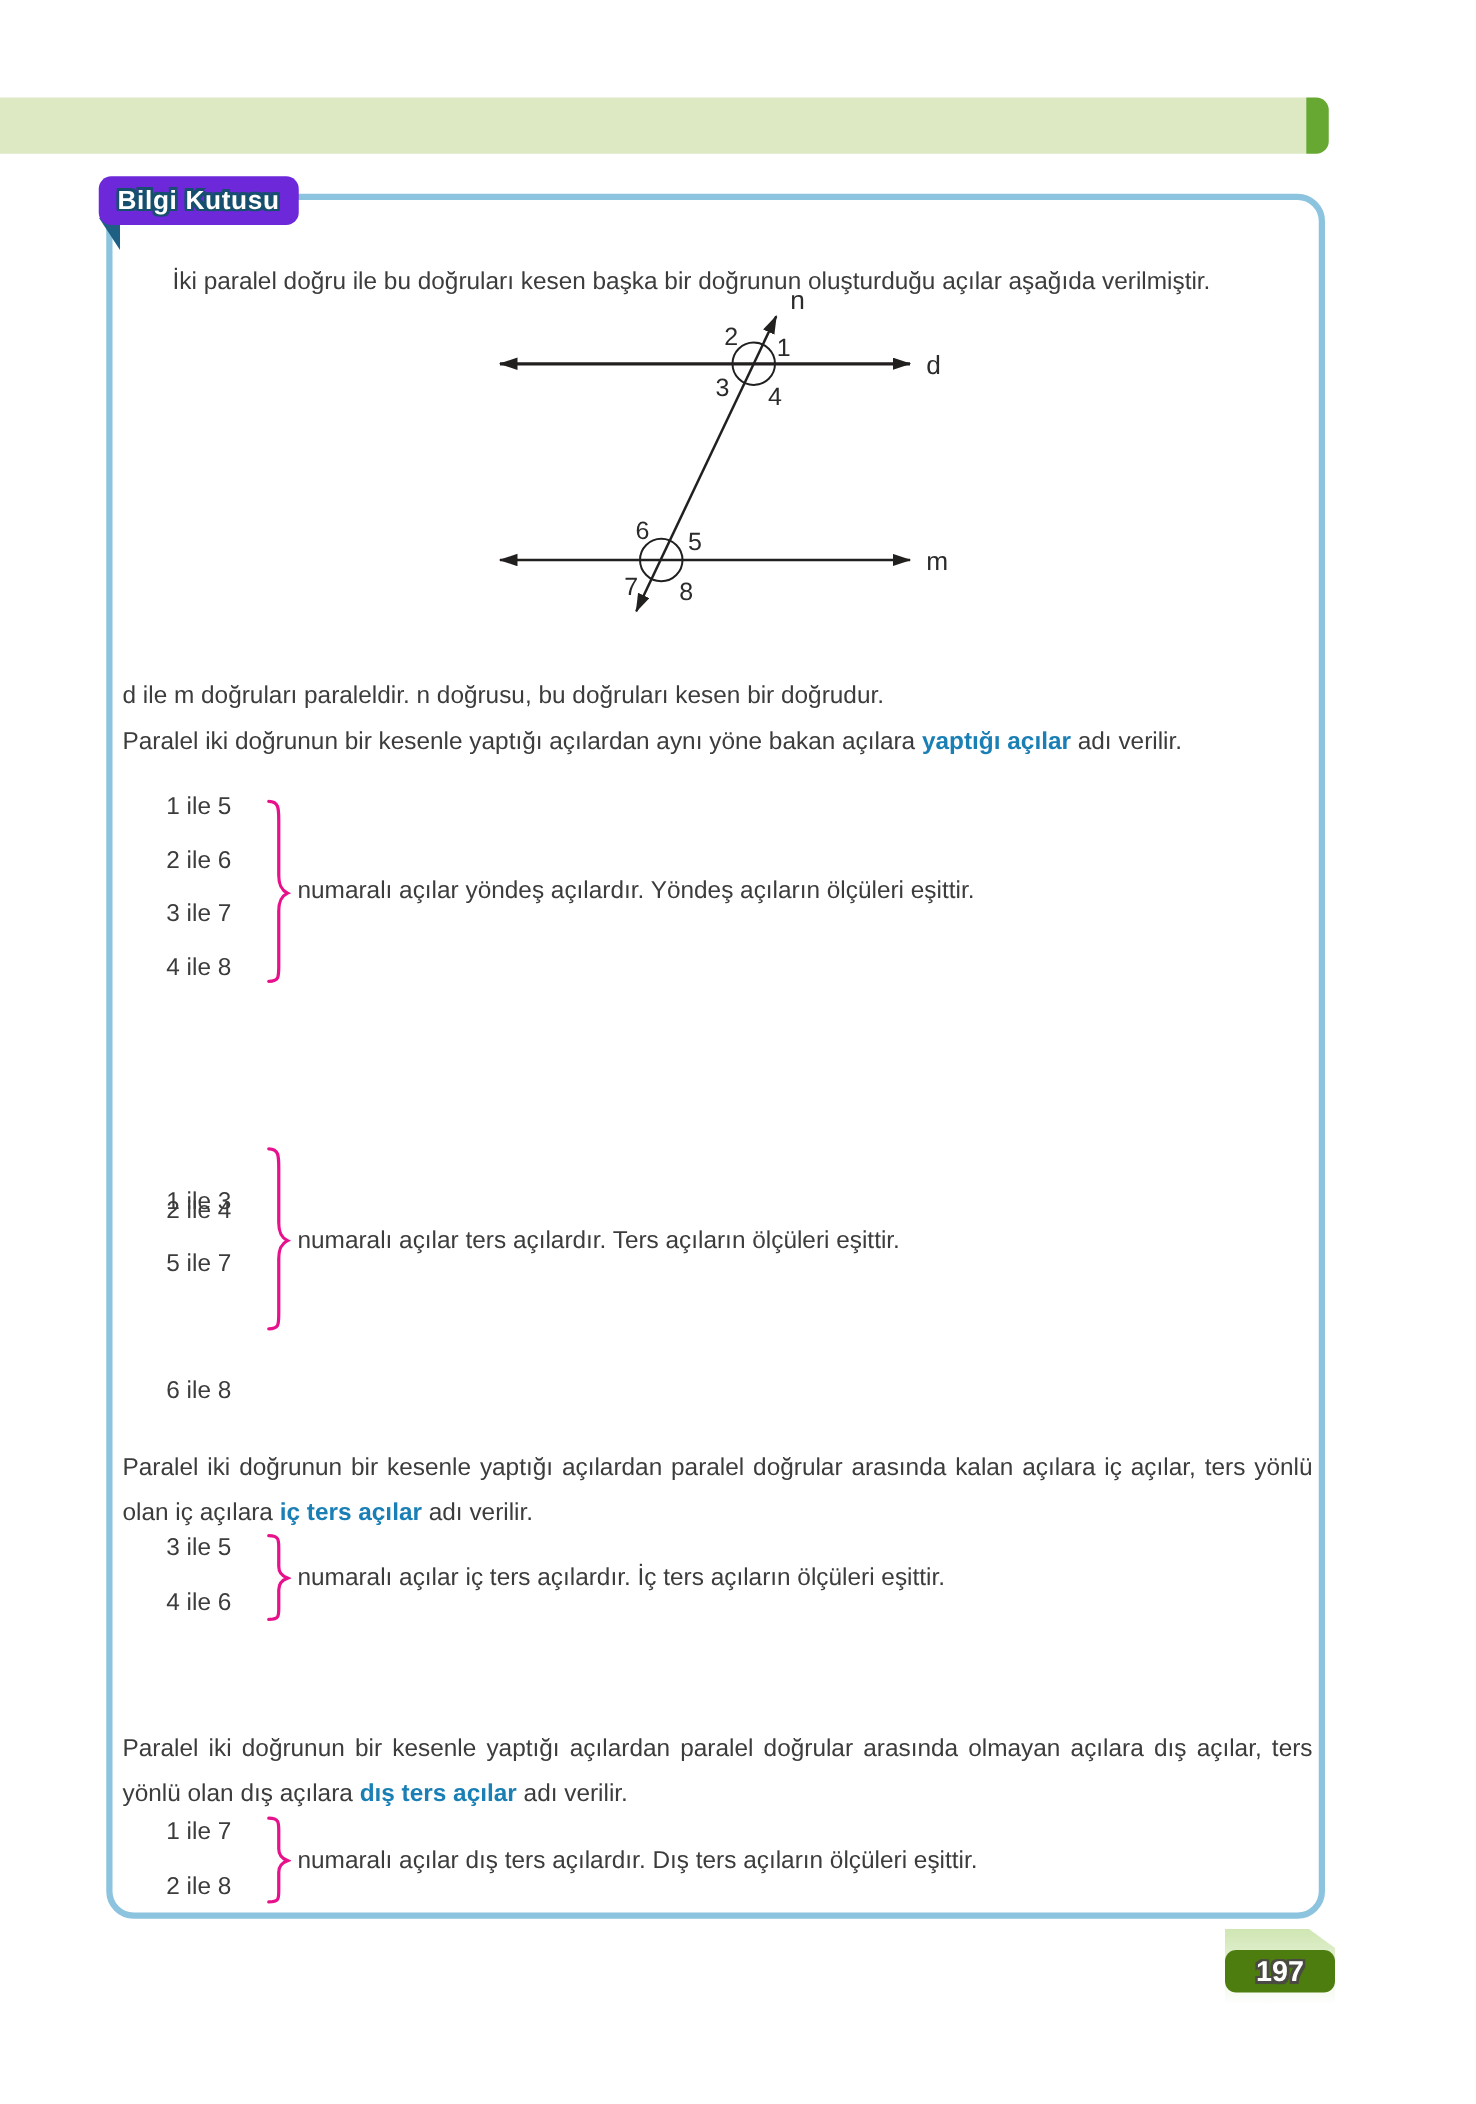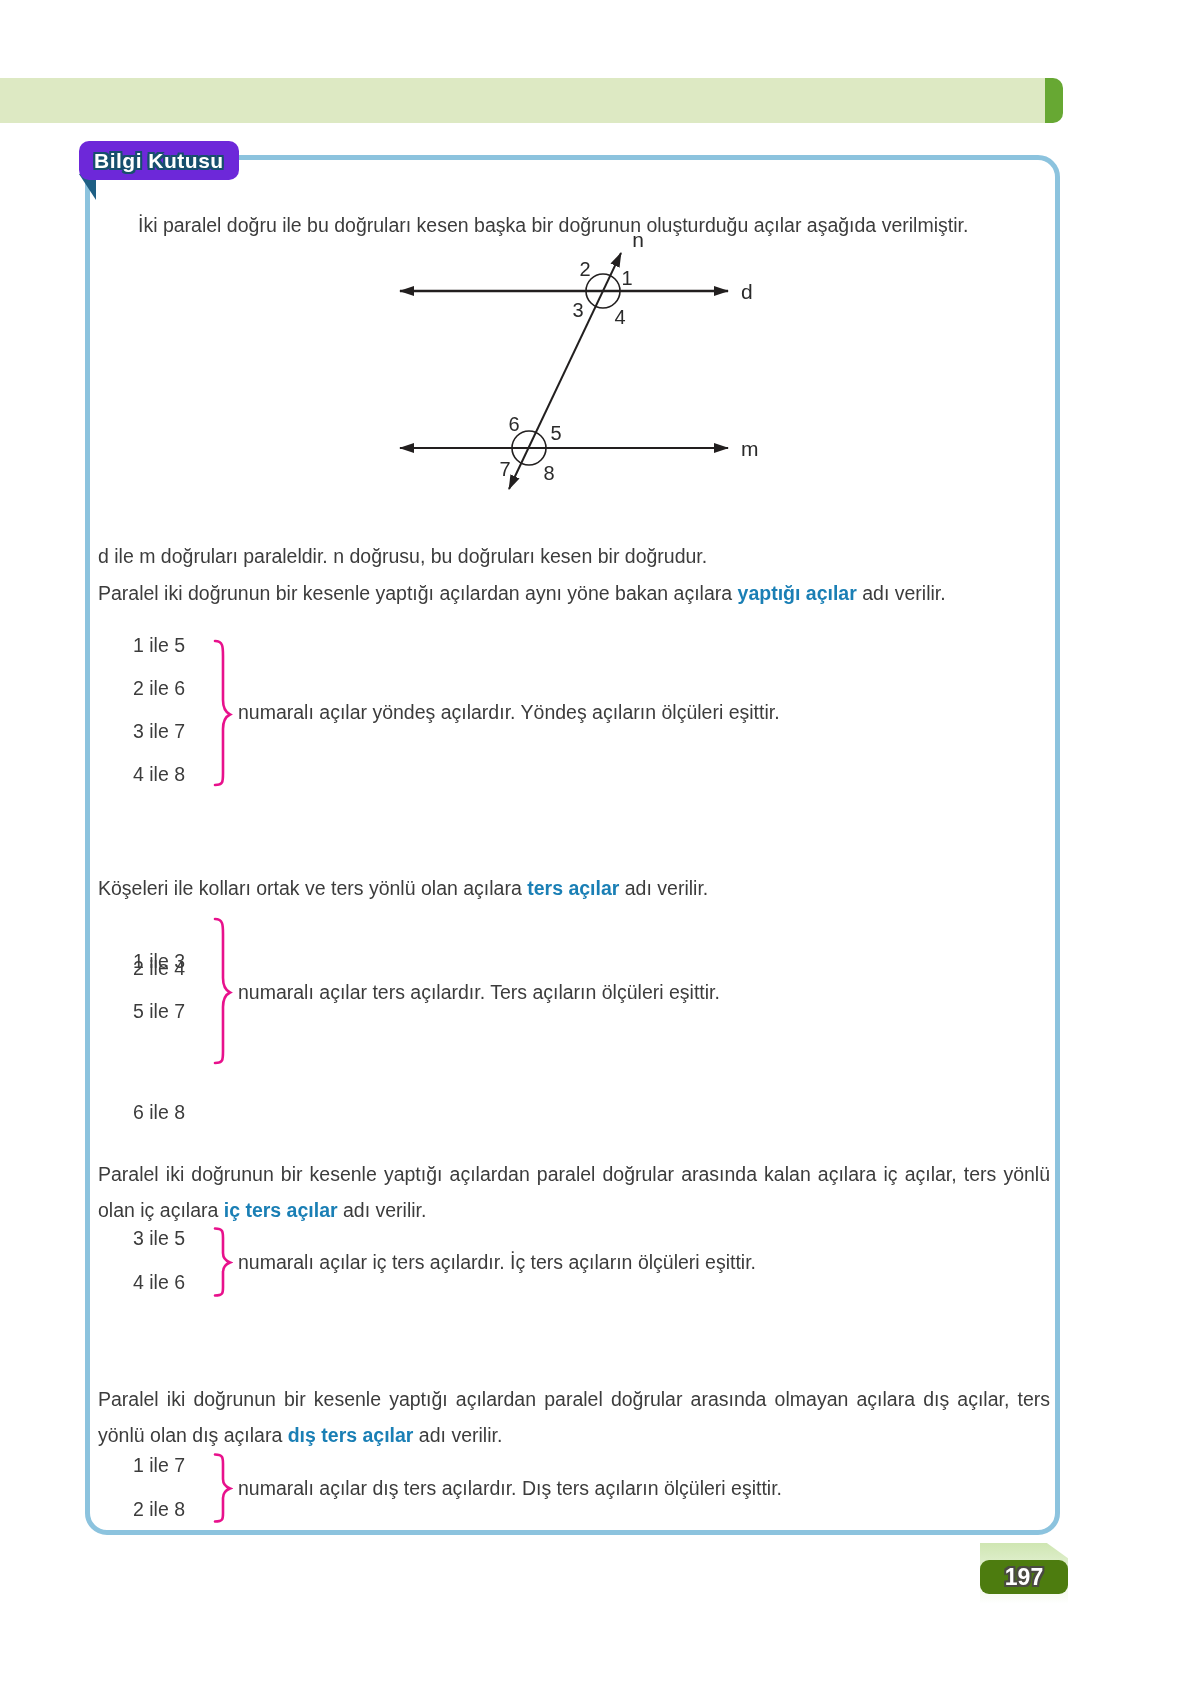--- a/index.html
+++ b/index.html
@@ -104,23 +104,20 @@
   </p>
   <div class="pair" style="top:632px;">1 ile 5</div>
   <div class="pair" style="top:675px;">2 ile 6</div>
   <div class="pair" style="top:718px;">3 ile 7</div>
   <div class="pair" style="top:761px;">4 ile 8</div>
   <svg class="brace" style="top:638px;" width="22" height="150" viewBox="0 0 22 150">
     <path d="M4,3 C12,3 12,9 12,18 L12,62 C12,70 14,74 19,76.5 C14,79 12,83 12,91 L12,135 C12,144 12,147 4,147" fill="none" stroke="#e8118c" stroke-width="2.6" stroke-linecap="round"></path>
   </svg>
   <div class="note" style="top:699px;">numaralı açılar yöndeş açılardır. Yöndeş açıların ölçüleri eşittir.</div>
 
-  <p class="para" style="top:855px;">
-    <span>Köşeleri ile kolları ortak ve ters yönlü olan açılara </span><span class="term">ters açılar</span><span> adı verilir.</span>
-  </p>
   <div class="pair" style="top:948px;">1 ile 3</div>
   <div class="pair" style="top:955px;">2 ile 4</div>
   <div class="pair" style="top:998px;">5 ile 7</div>
   <div class="pair" style="top:1099px;">6 ile 8</div>
   <svg class="brace" style="top:916px;" width="22" height="150" viewBox="0 0 22 150">
     <path d="M4,3 C12,3 12,9 12,18 L12,62 C12,70 14,74 19,76.5 C14,79 12,83 12,91 L12,135 C12,144 12,147 4,147" fill="none" stroke="#e8118c" stroke-width="2.6" stroke-linecap="round"></path>
   </svg>
   <div class="note" style="top:979px;">numaralı açılar ters açılardır. Ters açıların ölçüleri eşittir.</div>
 
   <p class="para j2" style="top:1136px;">

